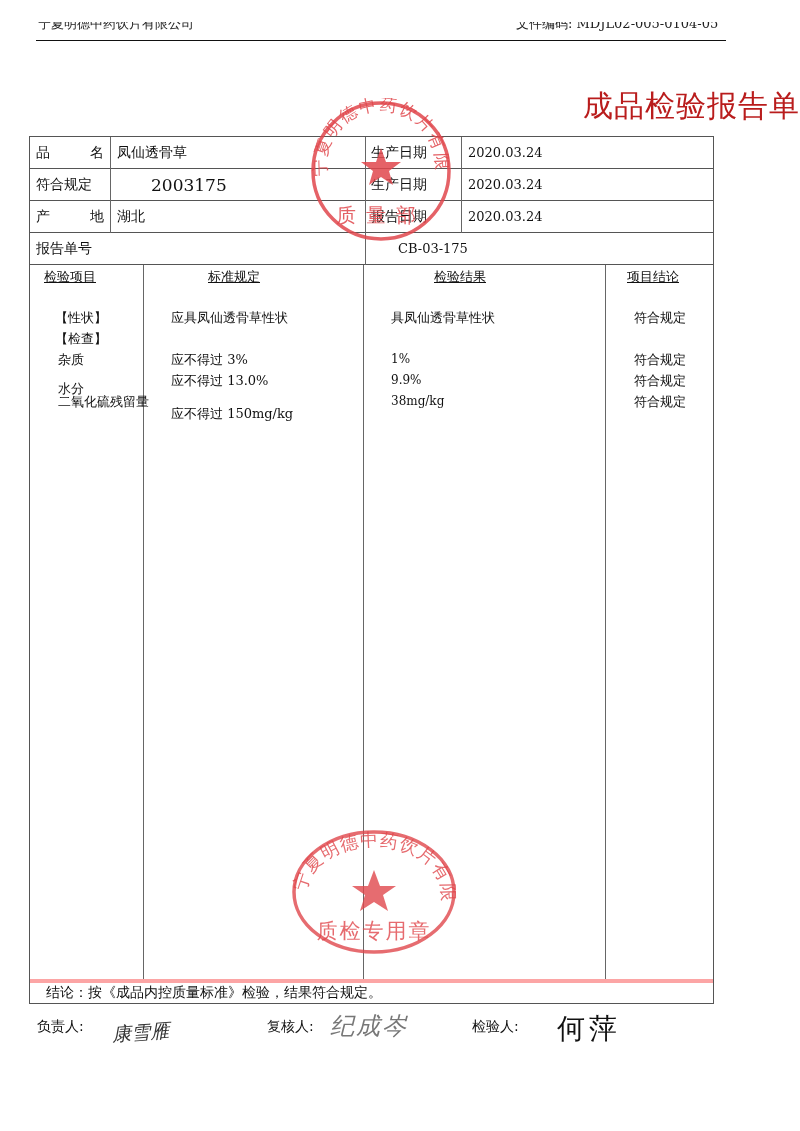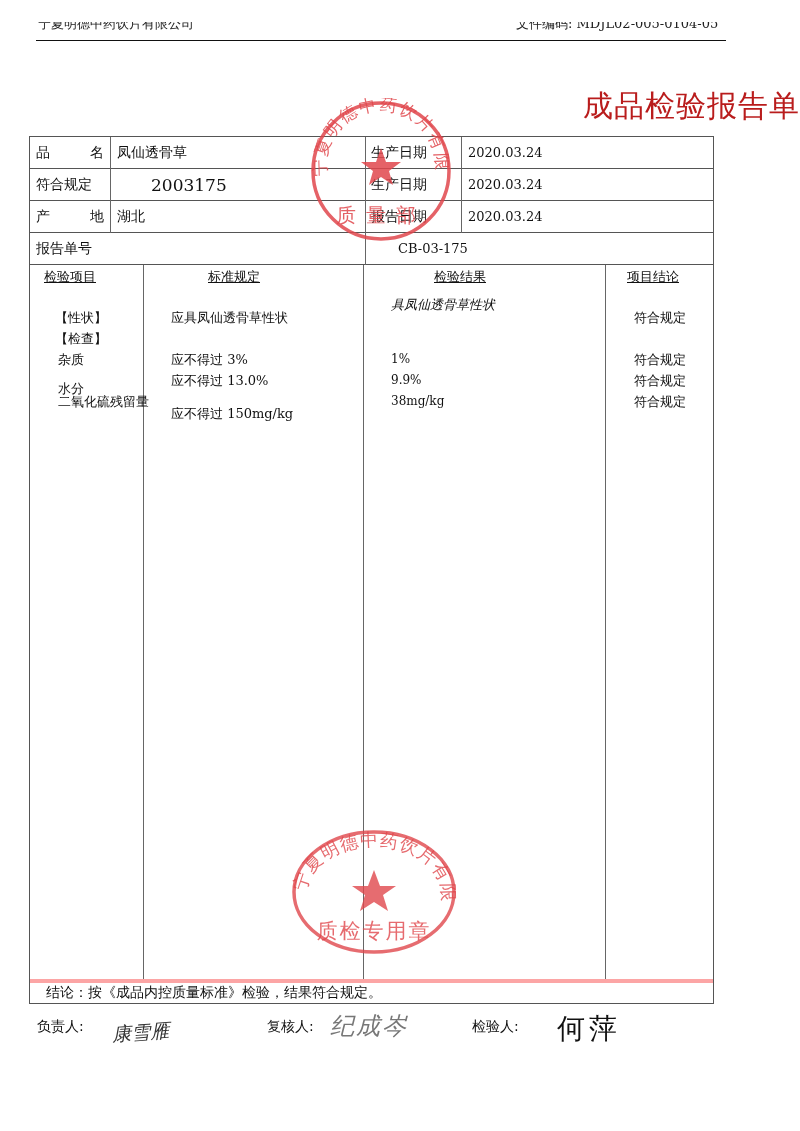--- a/index.html
+++ b/index.html
@@ -91,21 +91,21 @@
 
 <div class="colhead" style="left:44px;">检验项目</div>
 <div class="colhead" style="left:208px;">标准规定</div>
 <div class="colhead" style="left:434px;">检验结果</div>
 <div class="colhead" style="left:627px;">项目结论</div>
 
 <div>
   <div>
     <div class="txt" style="left:34px; top:309px;">【性状】</div>
     <div class="txt" style="left:150px; top:309px;">应具凤仙透骨草性状</div>
-    <div class="txt" style="left:370px; top:296px;font-style:italic;">具凤仙透骨草性状</div>
+    <div class="txt" style="left:370px; top:309px;">具凤仙透骨草性状</div>
     <div class="txt" style="left:613px; top:309px;">符合规定</div>
   </div>
   <div>
     <div class="txt" style="left:34px; top:330px;">【检查】</div>
   </div>
   <div>
     <div class="txt" style="left:37px; top:351px;">杂质</div>
     <div class="txt" style="left:150px; top:351px;">应不得过 3%</div>
     <div class="txt mono" style="left:370px; top:352px;">1%</div>
     <div class="txt" style="left:613px; top:351px;">符合规定</div>

